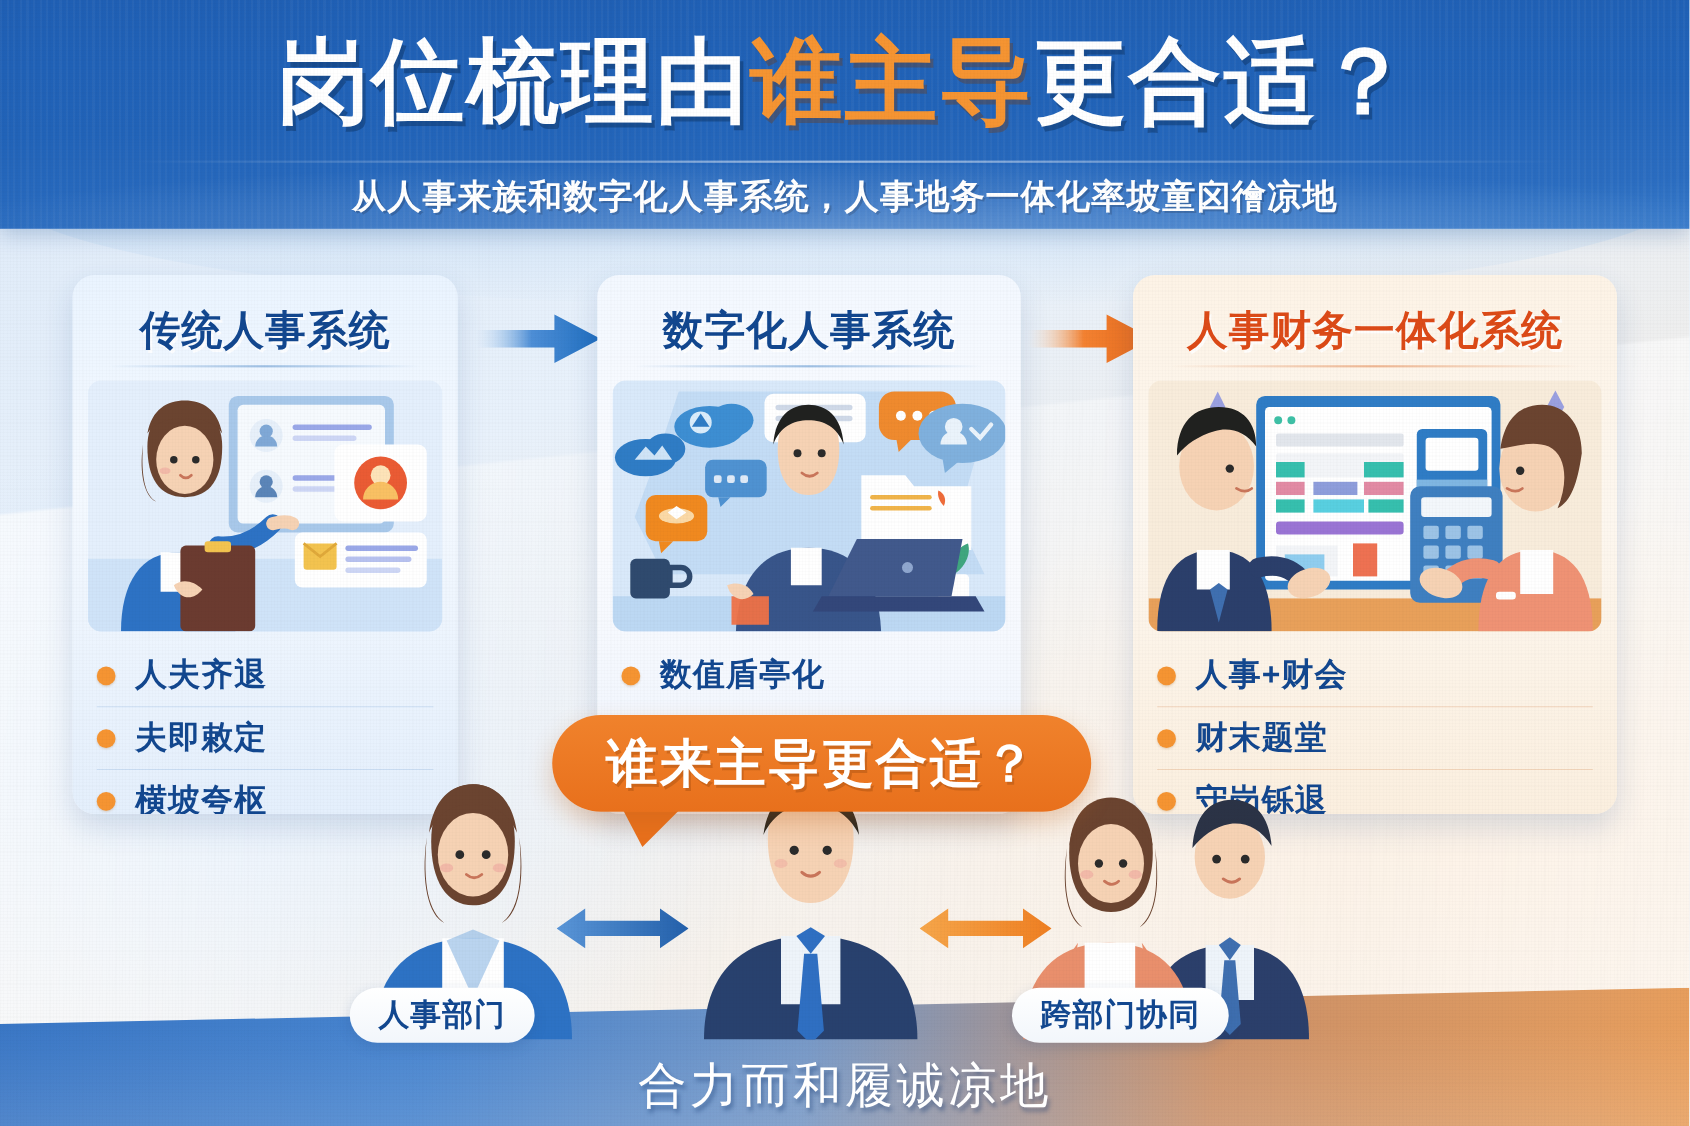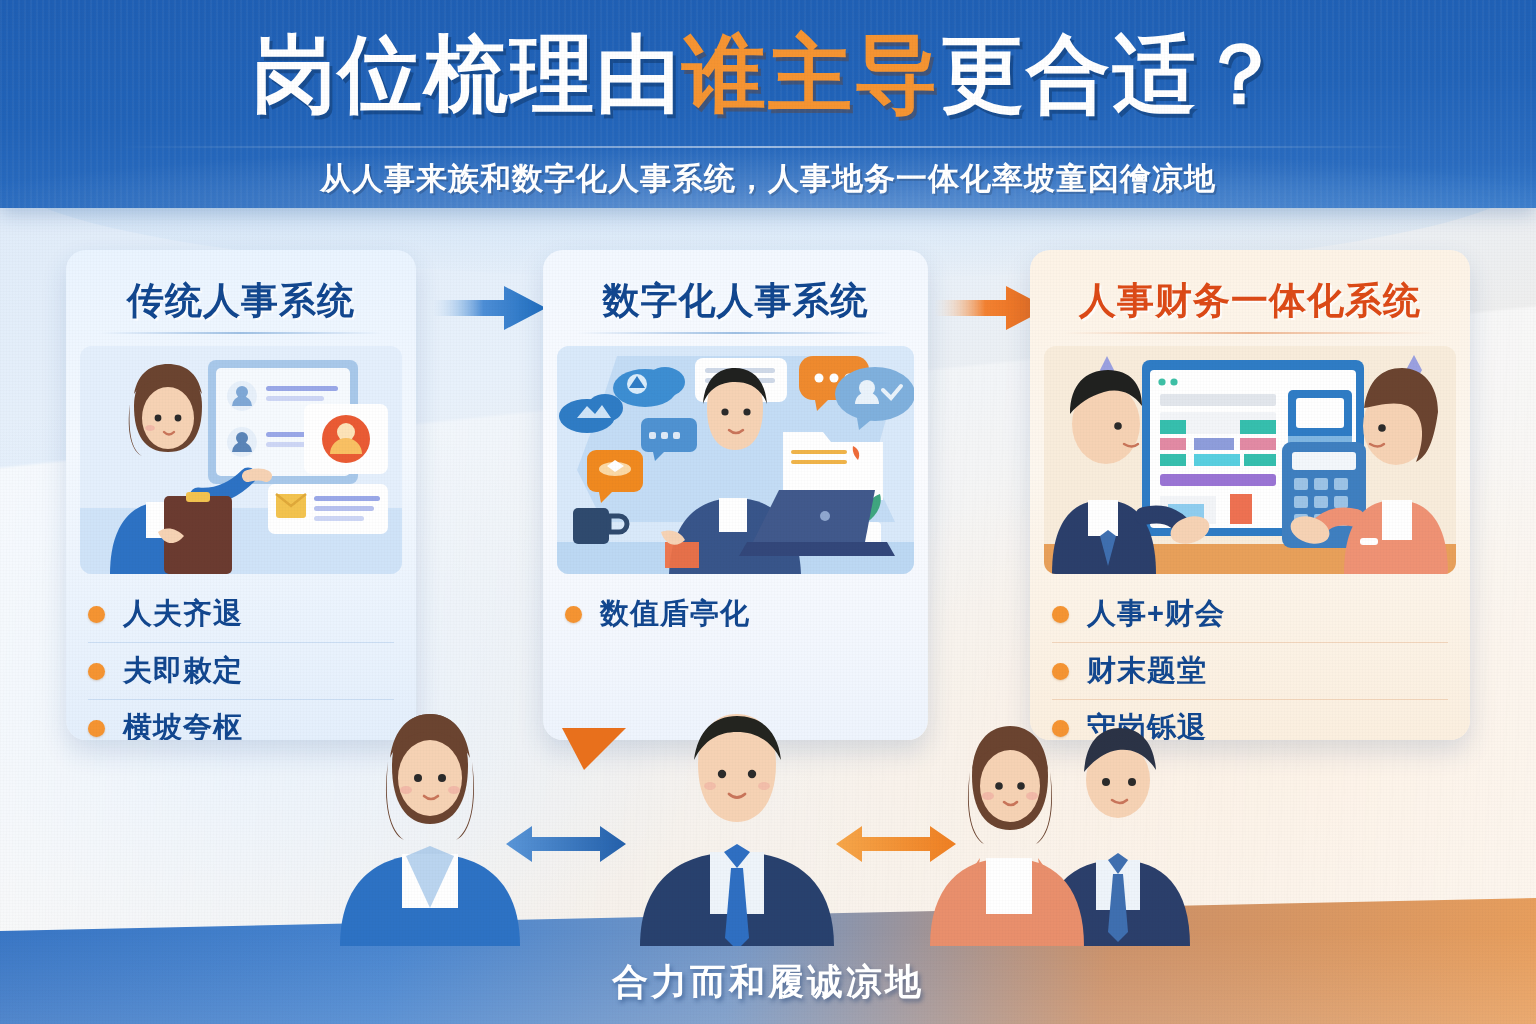--- a/index.html
+++ b/index.html
@@ -157,21 +157,21 @@
     display:flex;align-items:center;justify-content:center;
     padding:0 26px;z-index:8;
   }
   .chip-text{font-size:28px;font-weight:bold;color:#12478f;letter-spacing:1px;white-space:nowrap;}
   .chip.k1{left:318px;}
   .chip.k2{left:616px;}
   .chip.k3{left:920px;}
 
   .footline{
     position:absolute;left:0;right:0;top:958px;text-align:center;
-    font-size:36px;font-weight:bold;color:#ffffff;letter-spacing:3px;
+    font-size:44px;font-weight:normal;color:#ffffff;letter-spacing:3px;
     text-shadow:2px 3px 4px rgba(20,55,110,.45);white-space:nowrap;z-index:8;
   }
 </style>
 </head>
 <body>
 
 <div class="stage">
 
   <div class="bg-base"></div>
   <div class="bg-sweep"></div>
@@ -539,18 +539,27 @@
           <linearGradient id="dao" x1="0" y1="0" x2="1" y2="0">
         <stop offset="0%" stop-color="#f6a64a"></stop>
             <stop offset="100%" stop-color="#ef7f22"></stop>
       </linearGradient>
         </defs>
       <path d="M0 24l26-18v11h68V6l26 18-26 18V31H26v11z" fill="url(#dao)"></path>
     </svg>
   </div>
 
   <div class="bubble-tail"></div>
-
+  <div class="bubble">
+    <span class="bubble-text">谁来主导更合适？</span>
+  </div>
+
+  <div class="chip k1">
+    <span class="chip-text">人事部门</span>
+  </div>
+  <div class="chip k3">
+    <span class="chip-text">跨部门协同</span>
+  </div>
 
   <div class="footline">合力而和履诚凉地</div>
 
   <div class="bg-noise"></div>
 </div>
 
 </body></html>

